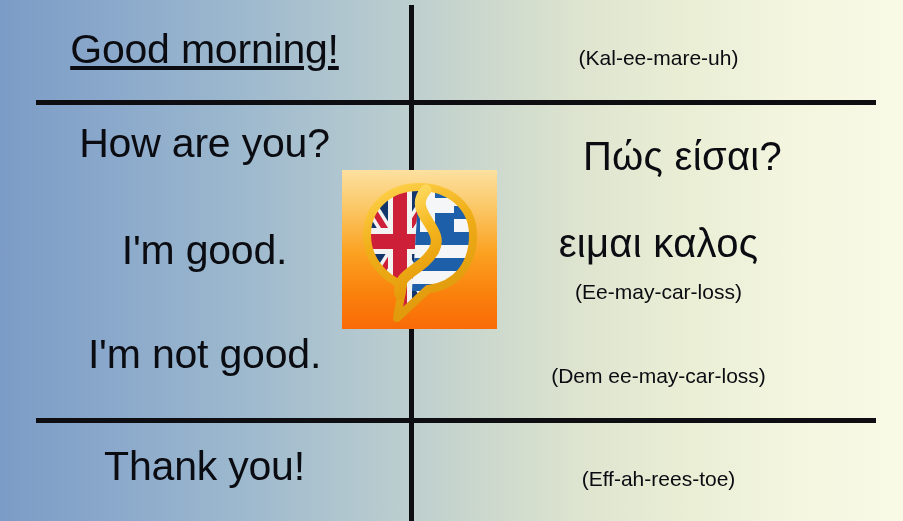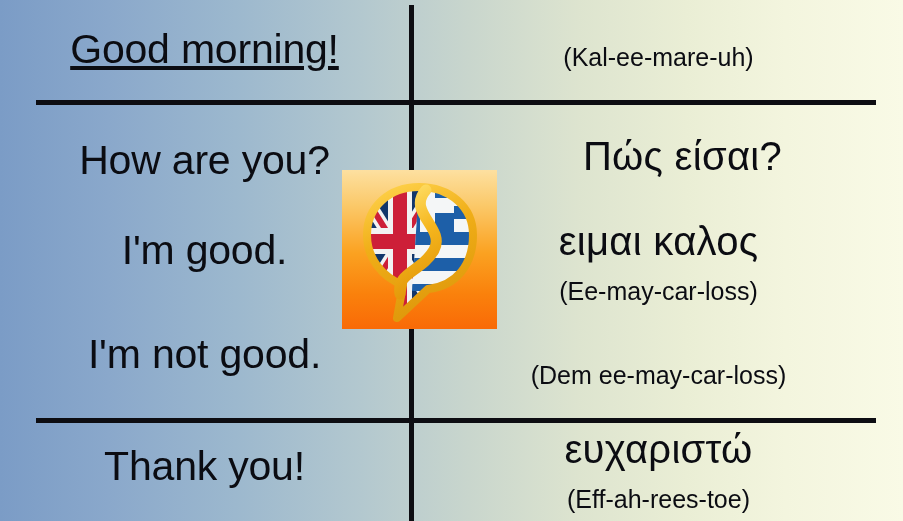--- a/index.html
+++ b/index.html
@@ -70,21 +70,21 @@
     letter-spacing: -0.2px;
     white-space: nowrap;
   }
   .gr-text {
     font-size: 40px;
     line-height: 1.05;
     letter-spacing: 0.3px;
     white-space: nowrap;
   }
   .gr-pron {
-    font-size: 25px;
+    font-size: 21px;
     line-height: 1.1;
     margin-top: 16px;
     white-space: nowrap;
   }
 
   
   #logo {
     position: absolute;
     left: 342px;
     top: 170px;
@@ -104,21 +104,21 @@
   <div class="hrule" style="top:100px;"></div>
   <div class="hrule" style="top:418px;"></div>
 
   <div class="cell col-en" style="top:0px;height:100px;text-decoration:underline;">
     <div class="en-text">Good morning!</div>
   </div>
   <div class="cell col-gr" style="top:0px;height:100px;">
     <div class="gr-pron">(Kal-ee-mare-uh)</div>
   </div>
 
-  <div class="cell col-en" style="top:122px;height:78px;">
+  <div class="cell col-en" style="top:105px;height:78px;">
     <div class="en-text">How are you?</div>
   </div>
   <div class="cell col-gr" style="top:106px;height:100px;padding-left:24px;">
     <div class="gr-text">Πώς είσαι?</div>
   </div>
 
   <div class="cell col-en" style="top:215px;height:72px;">
     <div class="en-text">I'm good.</div>
   </div>
   <div class="cell col-gr" style="top:213px;height:100px;">
@@ -130,21 +130,20 @@
     <div class="en-text">I'm not good.</div>
   </div>
   <div class="cell col-gr" style="top:318px;height:100px;">
     <div class="gr-pron">(Dem ee-may-car-loss)</div>
   </div>
 
   <div class="cell col-en" style="top:431px;height:72px;">
     <div class="en-text">Thank you!</div>
   </div>
   <div class="cell col-gr" style="top:421px;height:100px;">
-    <div class="gr-text">ευχαριστώ</div>
     <div class="gr-pron">(Eff-ah-rees-toe)</div>
   </div>
 
   <div id="logo">
     <svg viewBox="0 0 155 159" xmlns="http://www.w3.org/2000/svg">
       <defs>
         <linearGradient id="tileGrad" x1="0" y1="0" x2="0" y2="1">
           <stop offset="0%" stop-color="#fde0a0"></stop>
           <stop offset="22%" stop-color="#fbc96a"></stop>
           <stop offset="52%" stop-color="#fba221"></stop>

